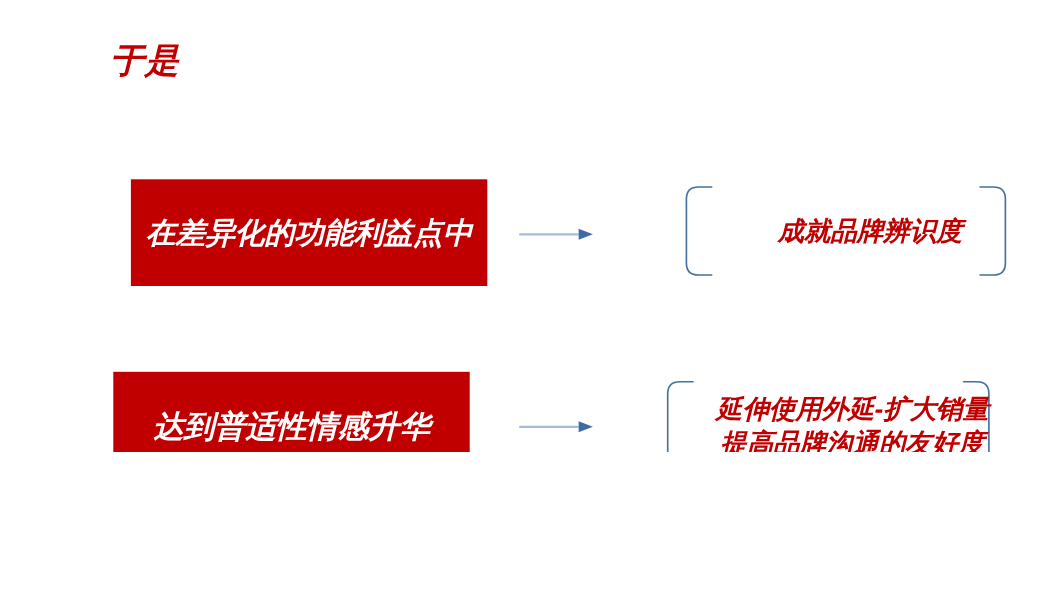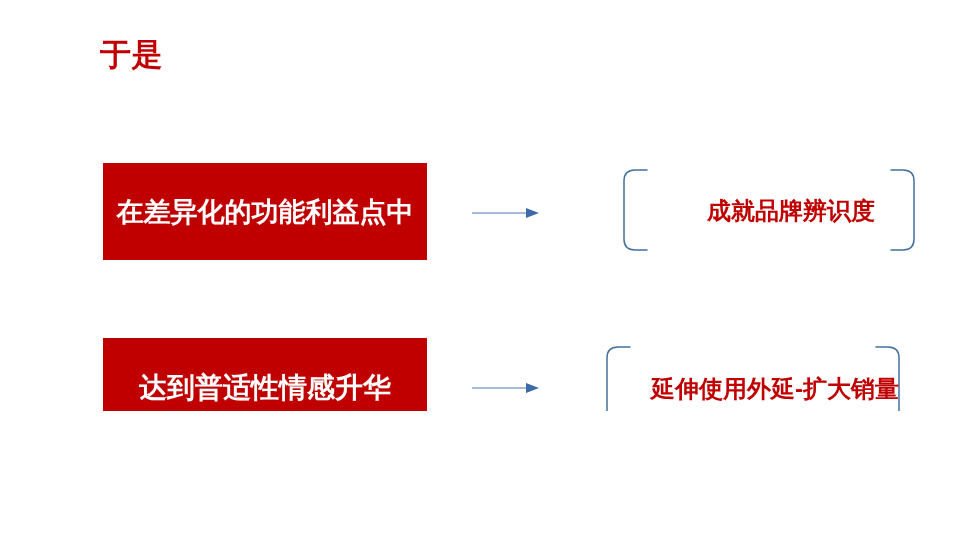--- a/index.html
+++ b/index.html
@@ -7,20 +7,21 @@
     padding: 0;
     background: #ffffff;
     font-family: "Liberation Sans", "DejaVu Sans", sans-serif;
   }
   .slide {
     position: relative;
     width: 960px;
     height: 411px;
     background: #ffffff;
     overflow: hidden;
+    font-style: italic;
   }
   .title {
     position: absolute;
     left: 100px;
     top: 36px;
     color: var(--title-text, #c00000);
     font-size: 31px;
     line-height: 37px;
     font-weight: bold;
     letter-spacing: 0.5px;
@@ -31,21 +32,21 @@
     left: 103px;
     width: 324px;
     background: var(--box-fill, #c00000);
     color: var(--box-text, #ffffff);
     display: flex;
     align-items: center;
     justify-content: center;
     font-weight: bold;
     white-space: nowrap;
   }
-  .red-box.row1 { top: 163px; height: 97px; font-size: 27px; }
+  .red-box.row1 { top: 163px; height: 97px; font-size: 27px; margin-left: 16px; }
   .red-box.row2 { top: 338px; height: 99px; font-size: 28px; justify-content: center; }
 
   .arrow {
     position: absolute;
     left: 470px;
     width: 72px;
     height: 16px;
   }
   .arrow.row1 { top: 205px; }
   .arrow.row2 { top: 380px; }
@@ -116,16 +117,17 @@
     <polygon points="56,3 69,8 56,13"></polygon>
   </svg>
 
   <div class="result-box row2">
     <svg class="bracket-svg" viewBox="0 0 294 84">
       <path d="M 24,1 H 12 Q 1,1 1,12 V 72 Q 1,83 12,83 H 24"></path>
       <path d="M 270,1 H 282 Q 293,1 293,12 V 72 Q 293,83 282,83 H 270"></path>
     </svg>
     <div class="result-text">
       <div>延伸使用外延-扩大销量</div>
+      <div>提高品牌沟通的友好度</div>
     </div>
   </div>
 
 </div>
 
 </body></html>

